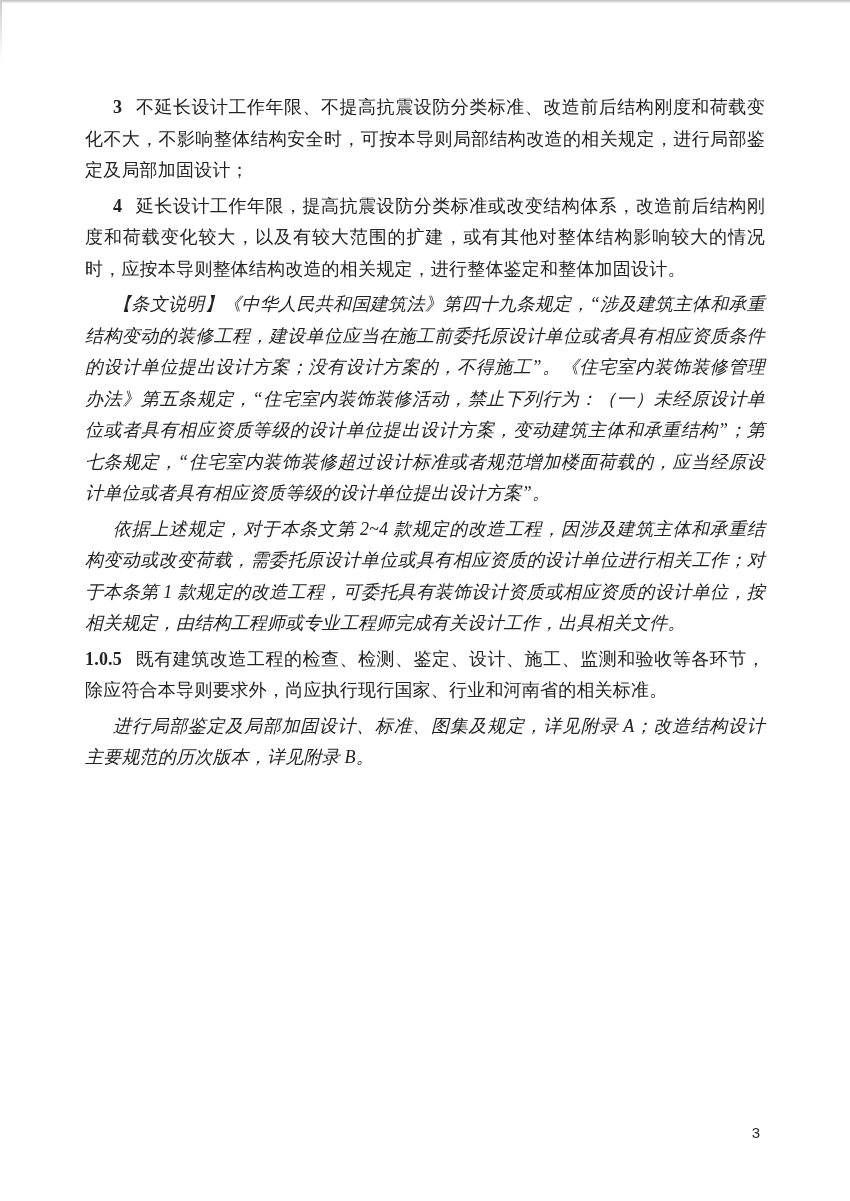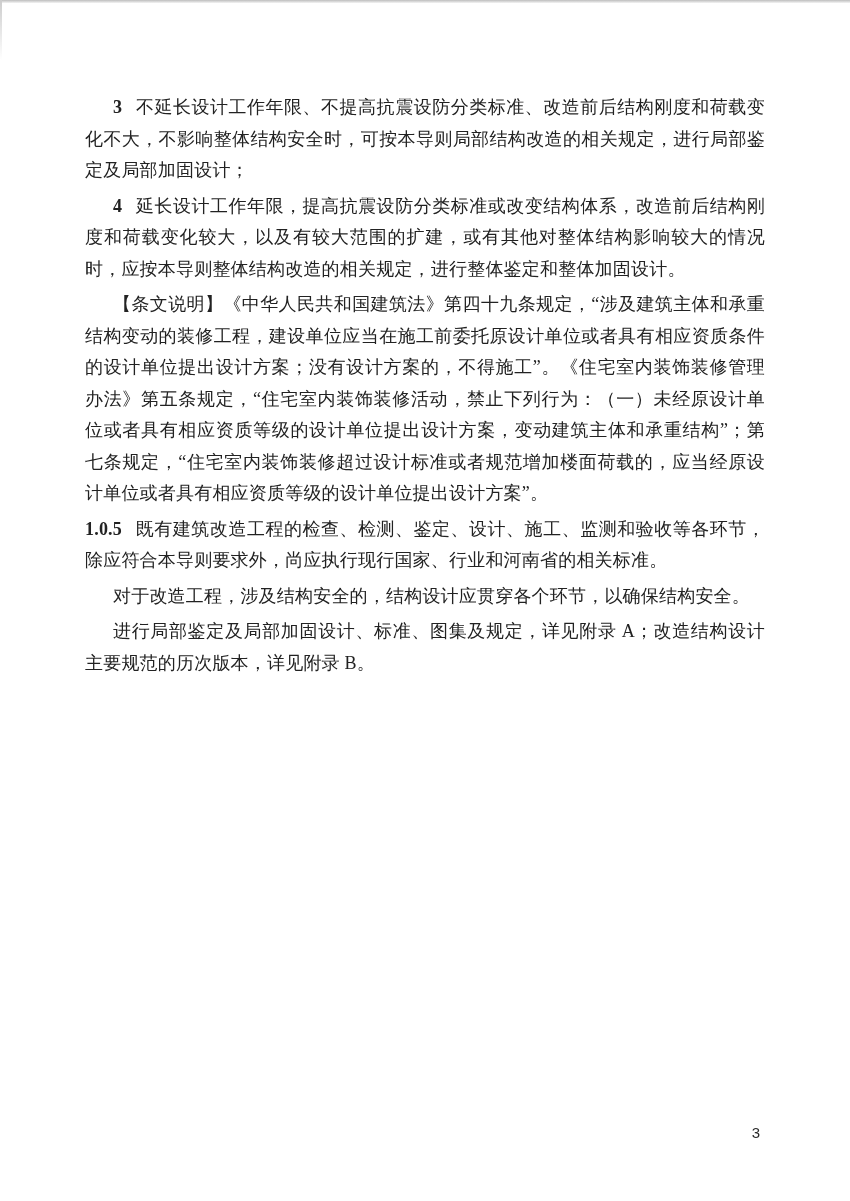--- a/index.html
+++ b/index.html
@@ -35,20 +35,21 @@
     text-align: justify;
     font-size: 18px;
     line-height: 31.5px;
     letter-spacing: 0.2px;
     word-break: break-all;
   }
   .sub-item { text-indent: 28px; }
   .clause   { text-indent: 0; }
   .commentary {
     text-indent: 28px;
+    font-style: italic;
   }
   .num {
     font-weight: bold;
     font-style: normal;
     margin-right: 0.75em;
   }
   .page-number {
     position: absolute;
     right: 90px;
     bottom: 60px;
@@ -64,23 +65,23 @@
 <div class="scan-edge-left"></div>
 
 <main class="content">
 
   <p class="para sub-item"><b class="num">3</b><span>不延长设计工作年限、不提高抗震设防分类标准、改造前后结构刚度和荷载变化不大，不影响整体结构安全时，可按本导则局部结构改造的相关规定，进行局部鉴定及局部加固设计；</span></p>
 
   <p class="para sub-item"><b class="num">4</b><span>延长设计工作年限，提高抗震设防分类标准或改变结构体系，改造前后结构刚度和荷载变化较大，以及有较大范围的扩建，或有其他对整体结构影响较大的情况时，应按本导则整体结构改造的相关规定，进行整体鉴定和整体加固设计。</span></p>
 
   <p class="para commentary"><span class="label">【条文说明】</span><span>《中华人民共和国建筑法》第四十九条规定，“涉及建筑主体和承重结构变动的装修工程，建设单位应当在施工前委托原设计单位或者具有相应资质条件的设计单位提出设计方案；没有设计方案的，不得施工”。《住宅室内装饰装修管理办法》第五条规定，“住宅室内装饰装修活动，禁止下列行为：（一）未经原设计单位或者具有相应资质等级的设计单位提出设计方案，变动建筑主体和承重结构”；第七条规定，“住宅室内装饰装修超过设计标准或者规范增加楼面荷载的，应当经原设计单位或者具有相应资质等级的设计单位提出设计方案”。</span></p>
 
+  <p class="para commentary"><span>依据上述规定，对于本条文第 2~4 款规定的改造工程，因涉及建筑主体和承重结构变动或改变荷载，需委托原设计单位或具有相应资质的设计单位进行相关工作；对于本条第 1 款规定的改造工程，可委托具有装饰设计资质或相应资质的设计单位，按相关规定，由结构工程师或专业工程师完成有关设计工作，出具相关文件。</span></p>
 
   <p class="para clause"><b class="num">1.0.5</b><span>既有建筑改造工程的检查、检测、鉴定、设计、施工、监测和验收等各环节，除应符合本导则要求外，尚应执行现行国家、行业和河南省的相关标准。</span></p>
 
 
-  <p class="para commentary"><span>对于改造工程，涉及结构安全的，结构设计应贯穿各个环节，以确保结构安全。</span></p>
 
   <p class="para commentary"><span>进行局部鉴定及局部加固设计、标准、图集及规定，详见附录 A；改造结构设计主要规范的历次版本，详见附录 B。</span></p>
 
 </main>
 
 <div class="page-number">3</div>
 
 </body></html>

